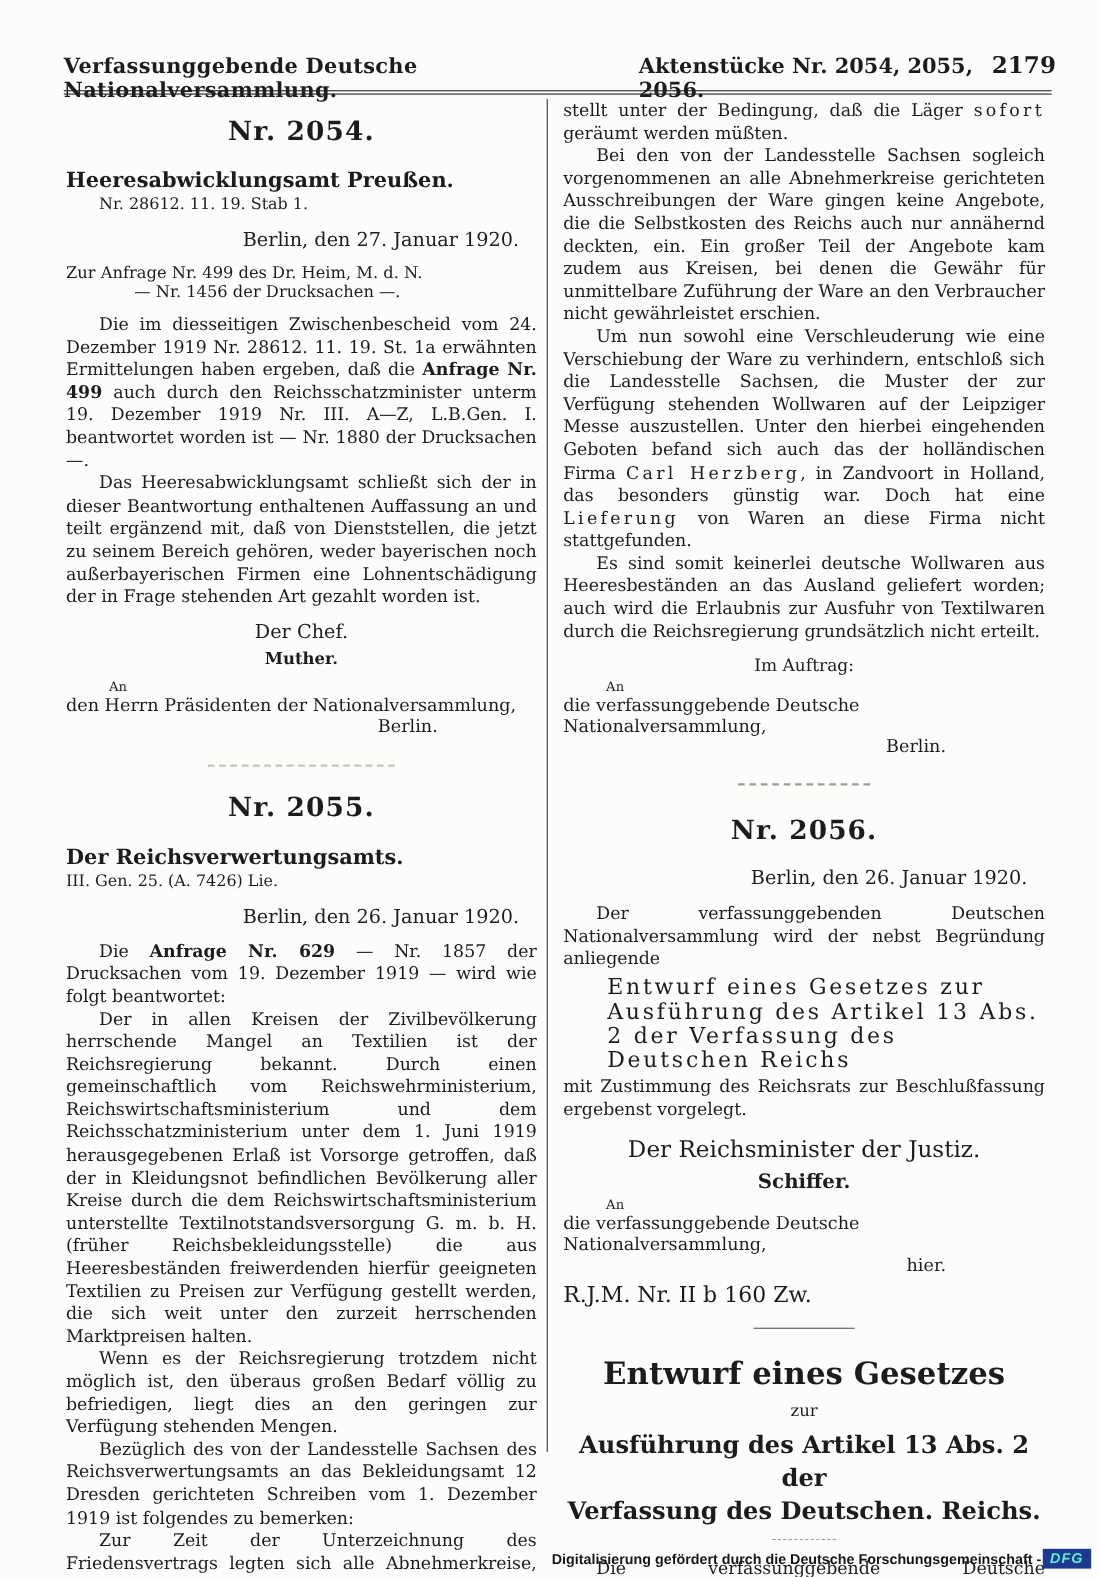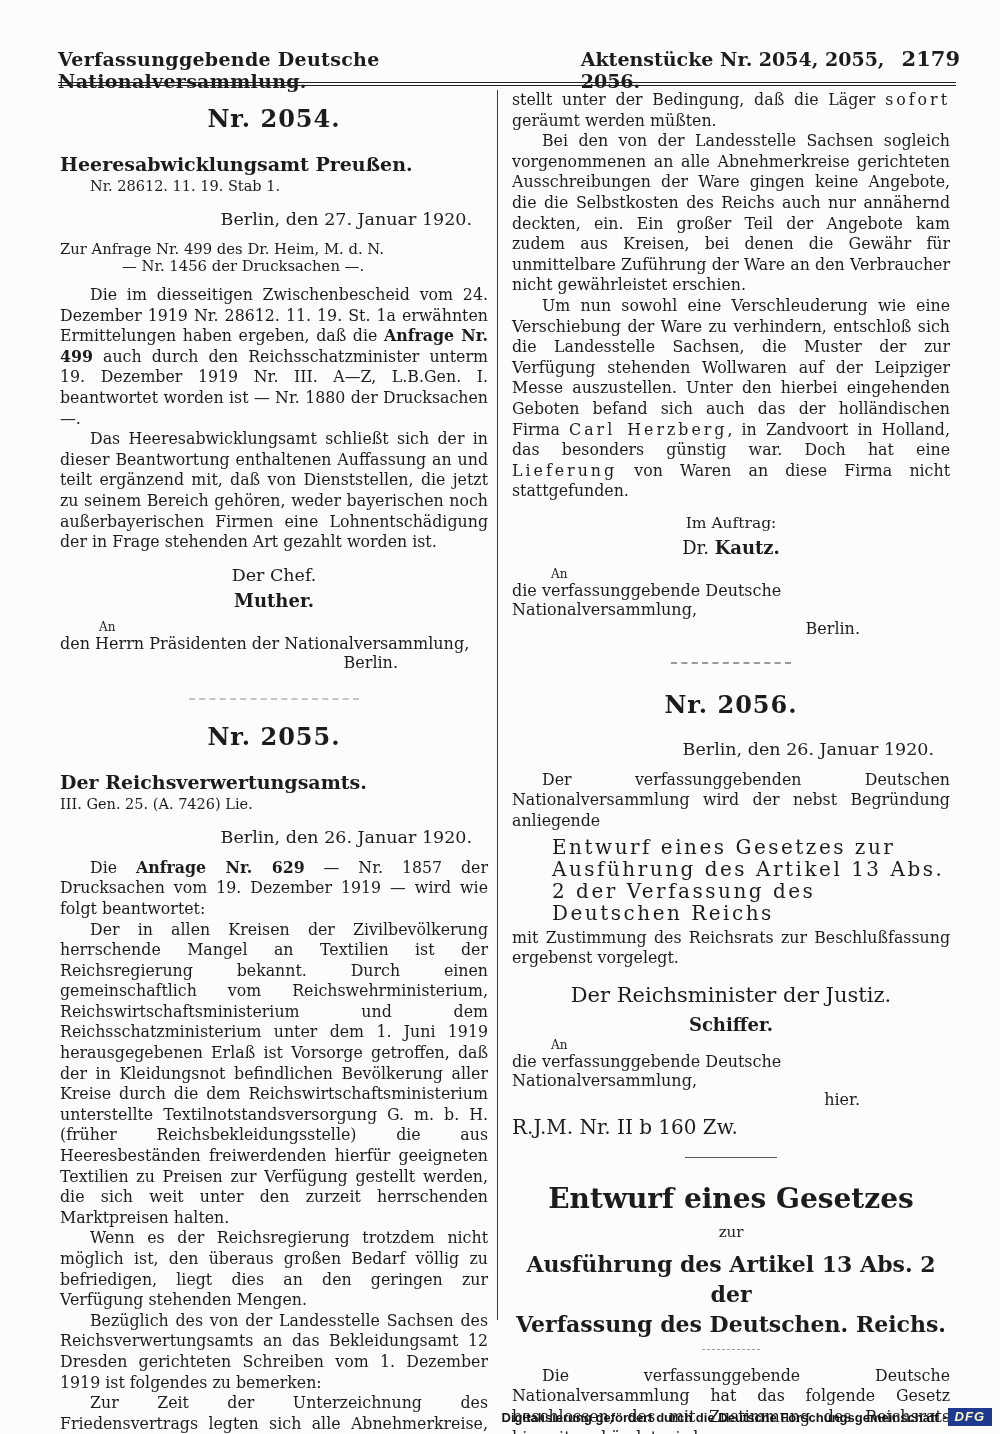--- a/index.html
+++ b/index.html
@@ -41,21 +41,21 @@
     text-align:center; font-weight:700; font-size:24px; letter-spacing:1px;
     margin:14px 0 20px;
   }
   .office { font-weight:700; font-size:19px; }
   .refline { font-size:14.5px; margin:3px 0 0 30px; }
   .refline.flush { margin-left:0; }
   .dateline { font-size:17.5px; text-align:right; padding-right:16px; margin:15px 0 11px; }
   .subject { font-size:14.8px; text-indent:0; }
   .subject.ind { margin-left:62px; margin-bottom:11px; }
   .chef { text-align:center; font-size:17.5px; margin-top:12px; }
-  .sig  { text-align:center; font-size:18px; margin:5px 0 9px; }
+  .sig  { text-align:center; font-size:15px; margin:5px 0 9px; }
   .addr-an { margin-left:39px; font-size:12px; margin-top:3px; }
   .addr2 { font-size:16px; }
   .addr3 { text-align:right; padding-right:90px; font-size:16px; }
   .faint-divider {
     width:170px; margin:26px auto 22px;
     border-top:2px dashed #c4c4c0;
   }
   .dash-divider {
     width:120px; margin:24px auto 26px;
     border-top:2px dashed #9a9a96;
@@ -81,21 +81,21 @@
   .entwurf-zur { text-align:center; font-size:15px; margin-top:8px; }
   .entwurf-sub { text-align:center; font-weight:600; font-size:22px; line-height:30px; margin-top:8px; }
   
   .footer {
     position:absolute; right:8px; bottom:8px;
     display:flex; align-items:center; gap:1px;
     font-family:"Liberation Sans", sans-serif;
     font-size:13px; font-weight:700; color:#141414;
   }
   .dfg-box {
-    background:#1d3a8f; color:#fef9c3; padding:1px 7px 2px;
+    background:#1d3a8f; color:#5eead4; padding:1px 7px 2px;
     font-weight:700; font-style:italic; font-size:13px; letter-spacing:1px;
   }
 </style>
 </head>
 <body>
 
 <div class="page">
 
   <div class="hdr">
     <span class="journal">Verfassunggebende Deutsche Nationalversammlung.</span>
@@ -135,23 +135,23 @@
     <p>Wenn es der Reichsregierung trotzdem nicht möglich ist, den überaus großen Bedarf völlig zu befriedigen, liegt dies an den geringen zur Verfügung stehenden Mengen.</p>
     <p>Bezüglich des von der Landesstelle Sachsen des Reichsverwertungsamts an das Bekleidungsamt 12 Dresden gerichteten Schreiben vom 1. Dezember 1919 ist folgendes zu bemerken:</p>
     <p>Zur Zeit der Unterzeichnung des Friedensvertrags legten sich alle Abnehmerkreise, einschließlich Handel, Industrie und Handwerk, beim Einkauf von Textilien äußerste Zurückhaltung auf, da sie mit Rücksicht auf die nach ihrer Ansicht zu erwartenden größeren Einfuhren mit einem starken Preisrückgang rechneten. Zu dieser Zeit wurden der Landesstelle Sachsen größere Mengen an Wollwaren von der Heeresverwaltung zur Verfügung ge=</p>
   </div>
 
   <div class="col right">
 
     <p class="noindent"><span>stellt unter der Bedingung, daß die Läger </span><span class="sperr">sofort</span><span> geräumt werden müßten.</span></p>
     <p>Bei den von der Landesstelle Sachsen sogleich vorgenommenen an alle Abnehmerkreise gerichteten Ausschreibungen der Ware gingen keine Angebote, die die Selbstkosten des Reichs auch nur annähernd deckten, ein. Ein großer Teil der Angebote kam zudem aus Kreisen, bei denen die Gewähr für unmittelbare Zuführung der Ware an den Verbraucher nicht gewährleistet erschien.</p>
     <p><span>Um nun sowohl eine Verschleuderung wie eine Verschiebung der Ware zu verhindern, entschloß sich die Landesstelle Sachsen, die Muster der zur Verfügung stehenden Wollwaren auf der Leipziger Messe auszustellen. Unter den hierbei eingehenden Geboten befand sich auch das der holländischen Firma </span><span class="sperr">Carl Herzberg</span><span>, in Zandvoort in Holland, das besonders günstig war. Doch hat eine </span><span class="sperr">Lieferung</span><span> von Waren an diese Firma nicht stattgefunden.</span></p>
+    <p>Es sind somit keinerlei deutsche Wollwaren aus Heeresbeständen an das Ausland geliefert worden; auch wird die Erlaubnis zur Ausfuhr von Textilwaren durch die Reichsregierung grundsätzlich nicht erteilt.</p>
 
     <div class="chef" style="font-size:15.5px;">Im Auftrag:</div>
-    <div class="sig"><span>Dr. </span><b>Kautz.</b></div>
     <div class="addr-an">An</div>
     <div class="addr2">die verfassunggebende Deutsche Nationalversammlung,</div>
     <div class="addr3">Berlin.</div>
 
     <div class="dash-divider"></div>
 
     <div class="sec-num">Nr. 2056.</div>
     <div class="dateline" style="margin-top:4px;">Berlin, den 26. Januar 1920.</div>
 
     <p>Der verfassunggebenden Deutschen Nationalversammlung wird der nebst Begründung anliegende</p>

